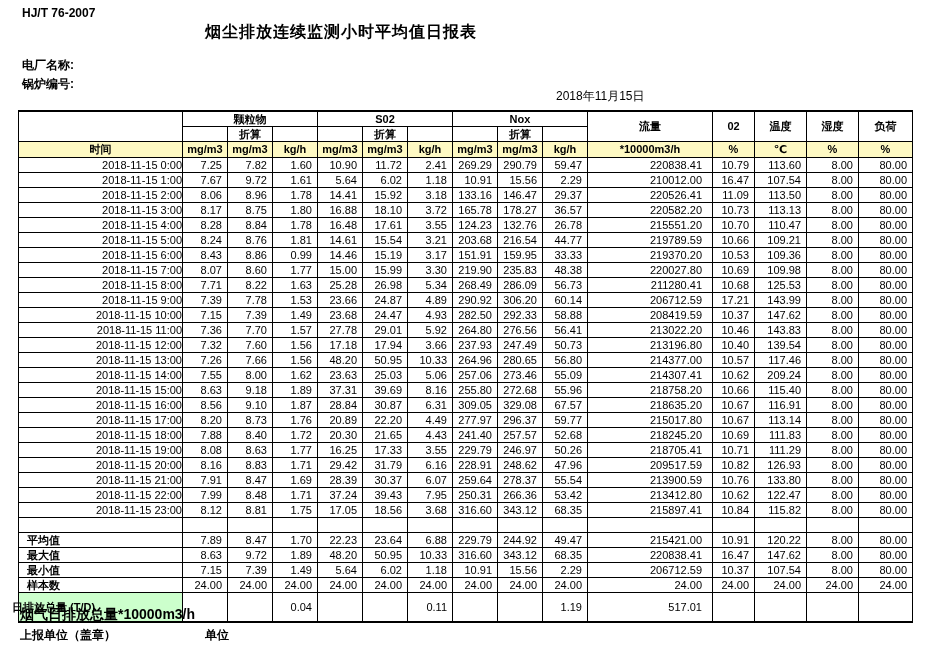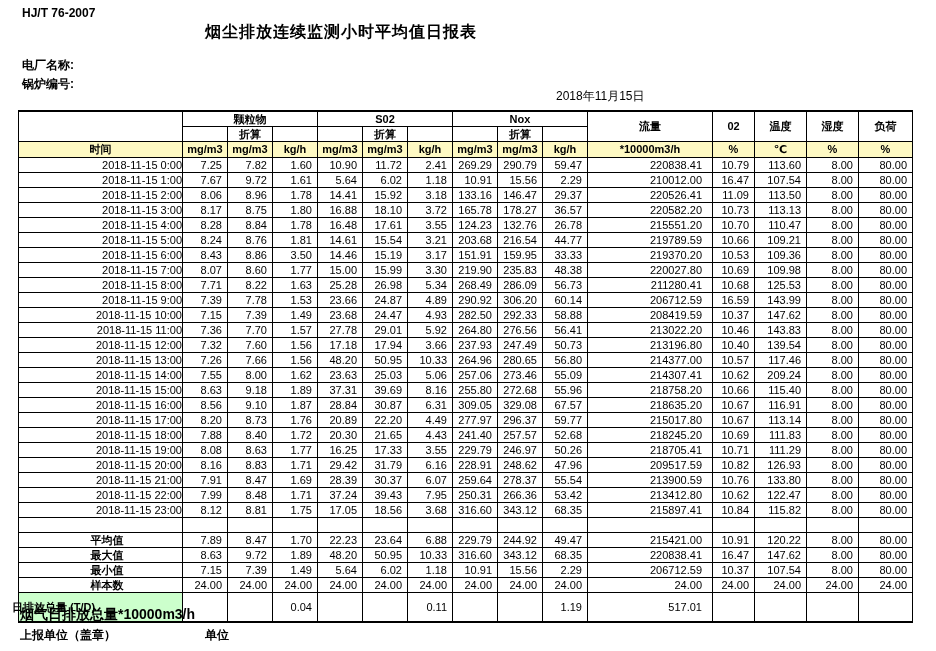--- a/index.html
+++ b/index.html
@@ -27,21 +27,21 @@
     border:1px solid #000;
     height:14px;font-size:11px;line-height:1;
     padding:0 5px 0 0;text-align:right;
     white-space:nowrap;overflow:hidden;
   }
   table.report td.hd{
     text-align:center;padding:0;font-weight:bold;overflow:visible;
   }
   table.report tr.units td{background:#fef9c3;height:15px;}
   table.report td.time{text-align:right;padding:0;}
-  table.report td.slabel{text-align:center;padding:0 3px 0 16px;font-weight:bold;}
+  table.report td.slabel{text-align:left;padding:0 3px 0 8px;font-weight:bold;}
   table.report td.tlabel{
     background:#ccffcc;text-align:left;padding:7px;
     text-indent:-14px;overflow:visible;font-weight:bold;
   }
   table.report td.c9{padding-right:10px;}
 </style>
 </head>
 <body>
 
 <div class="abs std">HJ/T 76-2007</div>
@@ -209,21 +209,21 @@
         <td class="num c9">219789.59</td>
         <td class="num c10">10.66</td>
         <td class="num c11">109.21</td>
         <td class="num c12">8.00</td>
         <td class="num c13">80.00</td>
       </tr>
       <tr>
         <td class="time">2018-11-15 6:00</td>
         <td class="num c0">8.43</td>
         <td class="num c1">8.86</td>
-        <td class="num c2">3.50</td>
+        <td class="num c2">0.99</td>
         <td class="num c3">14.46</td>
         <td class="num c4">15.19</td>
         <td class="num c5">3.17</td>
         <td class="num c6">151.91</td>
         <td class="num c7">159.95</td>
         <td class="num c8">33.33</td>
         <td class="num c9">219370.20</td>
         <td class="num c10">10.53</td>
         <td class="num c11">109.36</td>
         <td class="num c12">8.00</td>
@@ -268,21 +268,21 @@
         <td class="num c0">7.39</td>
         <td class="num c1">7.78</td>
         <td class="num c2">1.53</td>
         <td class="num c3">23.66</td>
         <td class="num c4">24.87</td>
         <td class="num c5">4.89</td>
         <td class="num c6">290.92</td>
         <td class="num c7">306.20</td>
         <td class="num c8">60.14</td>
         <td class="num c9">206712.59</td>
-        <td class="num c10">16.59</td>
+        <td class="num c10">17.21</td>
         <td class="num c11">143.99</td>
         <td class="num c12">8.00</td>
         <td class="num c13">80.00</td>
       </tr>
       <tr>
         <td class="time">2018-11-15 10:00</td>
         <td class="num c0">7.15</td>
         <td class="num c1">7.39</td>
         <td class="num c2">1.49</td>
         <td class="num c3">23.68</td>

